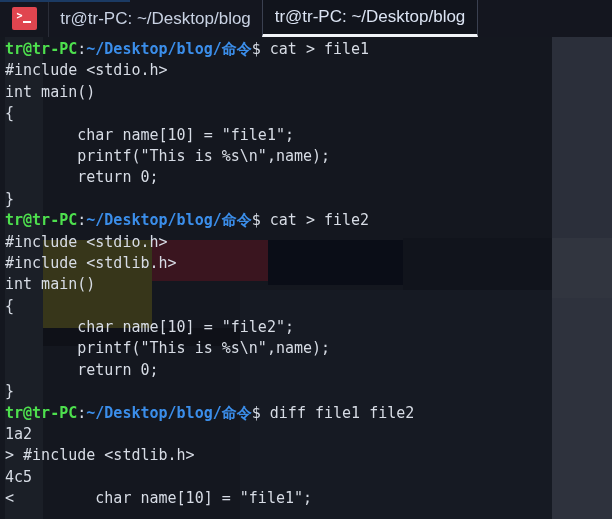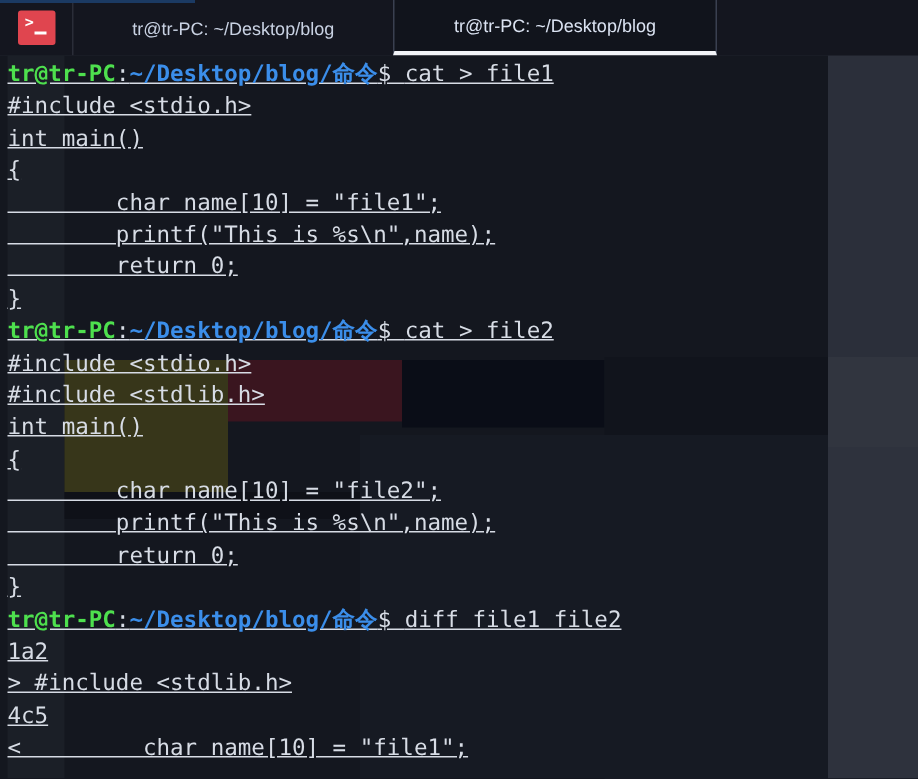--- a/index.html
+++ b/index.html
@@ -22,21 +22,21 @@
       display:flex;align-items:stretch;}
   .tabbar-topline{position:absolute;left:0;top:0;width:130px;height:2px;background:#1b3a63;}
   .tab-icon-cell{width:49px;display:flex;align-items:center;justify-content:center;
       border-right:1px solid #2a2d38;box-sizing:border-box;}
   .term-icon{width:25px;height:23px;background:#e0454f;border-radius:2px;position:relative;}
   .term-icon .chev{position:absolute;left:5px;top:4px;width:9px;height:9px;color:#fff;
       font:bold 10px/9px "DejaVu Sans Mono",monospace;}
   .term-icon .bar{position:absolute;left:11px;top:14px;width:8px;height:2px;background:#fff;}
 
   .tab{display:flex;align-items:center;justify-content:center;box-sizing:border-box;
-      color:#c9d2e3;font-family:"Liberation Sans",sans-serif;font-size:12px;
+      color:#c9d2e3;font-family:"Liberation Sans",sans-serif;font-size:17px;
       padding:16px 14px;white-space:nowrap;}
   .tab.inactive{width:213px;}
   .tab.active{width:216px;background:#11141c;border-left:1px solid #3a4050;
       border-right:1px solid #3a4050;border-bottom:3px solid #f2f4f8;color:#dbe3f2;}
   .tab.last{width:134px;overflow:hidden;justify-content:flex-start;}
 
   
   .term{position:absolute;left:0;top:37px;width:552px;height:482px;background:#14171f;}
   
   .gutter{position:absolute;left:5px;top:37px;width:38px;height:482px;background:#1b1f27;}
@@ -46,21 +46,21 @@
   .ov-olive {left:43px; top:240px; width:109px;height:88px; background:#4d4a18; opacity:.62;}
   .ov-red   {left:152px;top:240px; width:116px;height:41px; background:#4a1520; opacity:.70;}
   .ov-navy  {left:268px;top:240px; width:135px;height:45px; background:#0a0d17; opacity:.92;}
   .ov-dark1 {left:43px; top:328px; width:197px;height:18px; background:#0e1118; opacity:.85;}
   .ov-panel {left:240px;top:290px; width:312px;height:229px; background:#161a23;}
   .ov-strip {left:403px;top:238px; width:149px;height:52px; background:#11141c;}
 
   
   .lines{position:absolute;left:0;top:37px;width:612px;padding:2px 0 0 0;
       font-size:15px;line-height:21.4px;white-space:pre;color:#d7dce5;z-index:5;}
-  .ln{height:21.4px;padding-left:5px;text-decoration:underline;}
+  .ln{height:21.4px;padding-left:5px;}
 
   .u{color:#4ee04e;font-weight:bold;}          
   .c{color:#d7dce5;}                            
   .p{color:#3b8eea;font-weight:bold;}           
   .t{color:#d7dce5;}
 </style>
 </head>
 <body>
 
 <div id="root">

